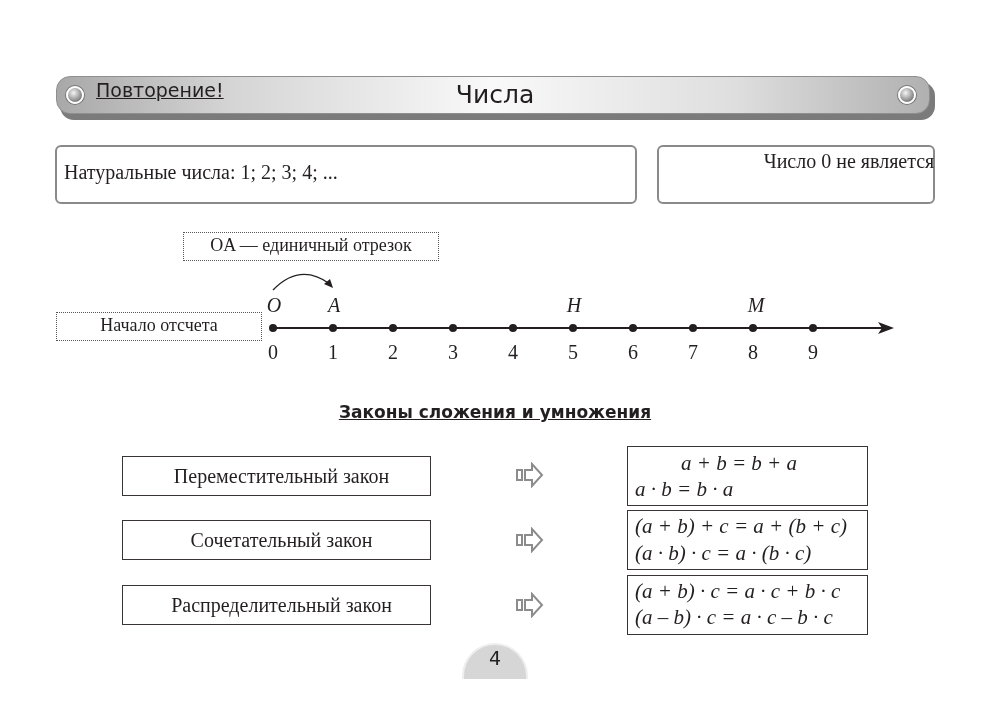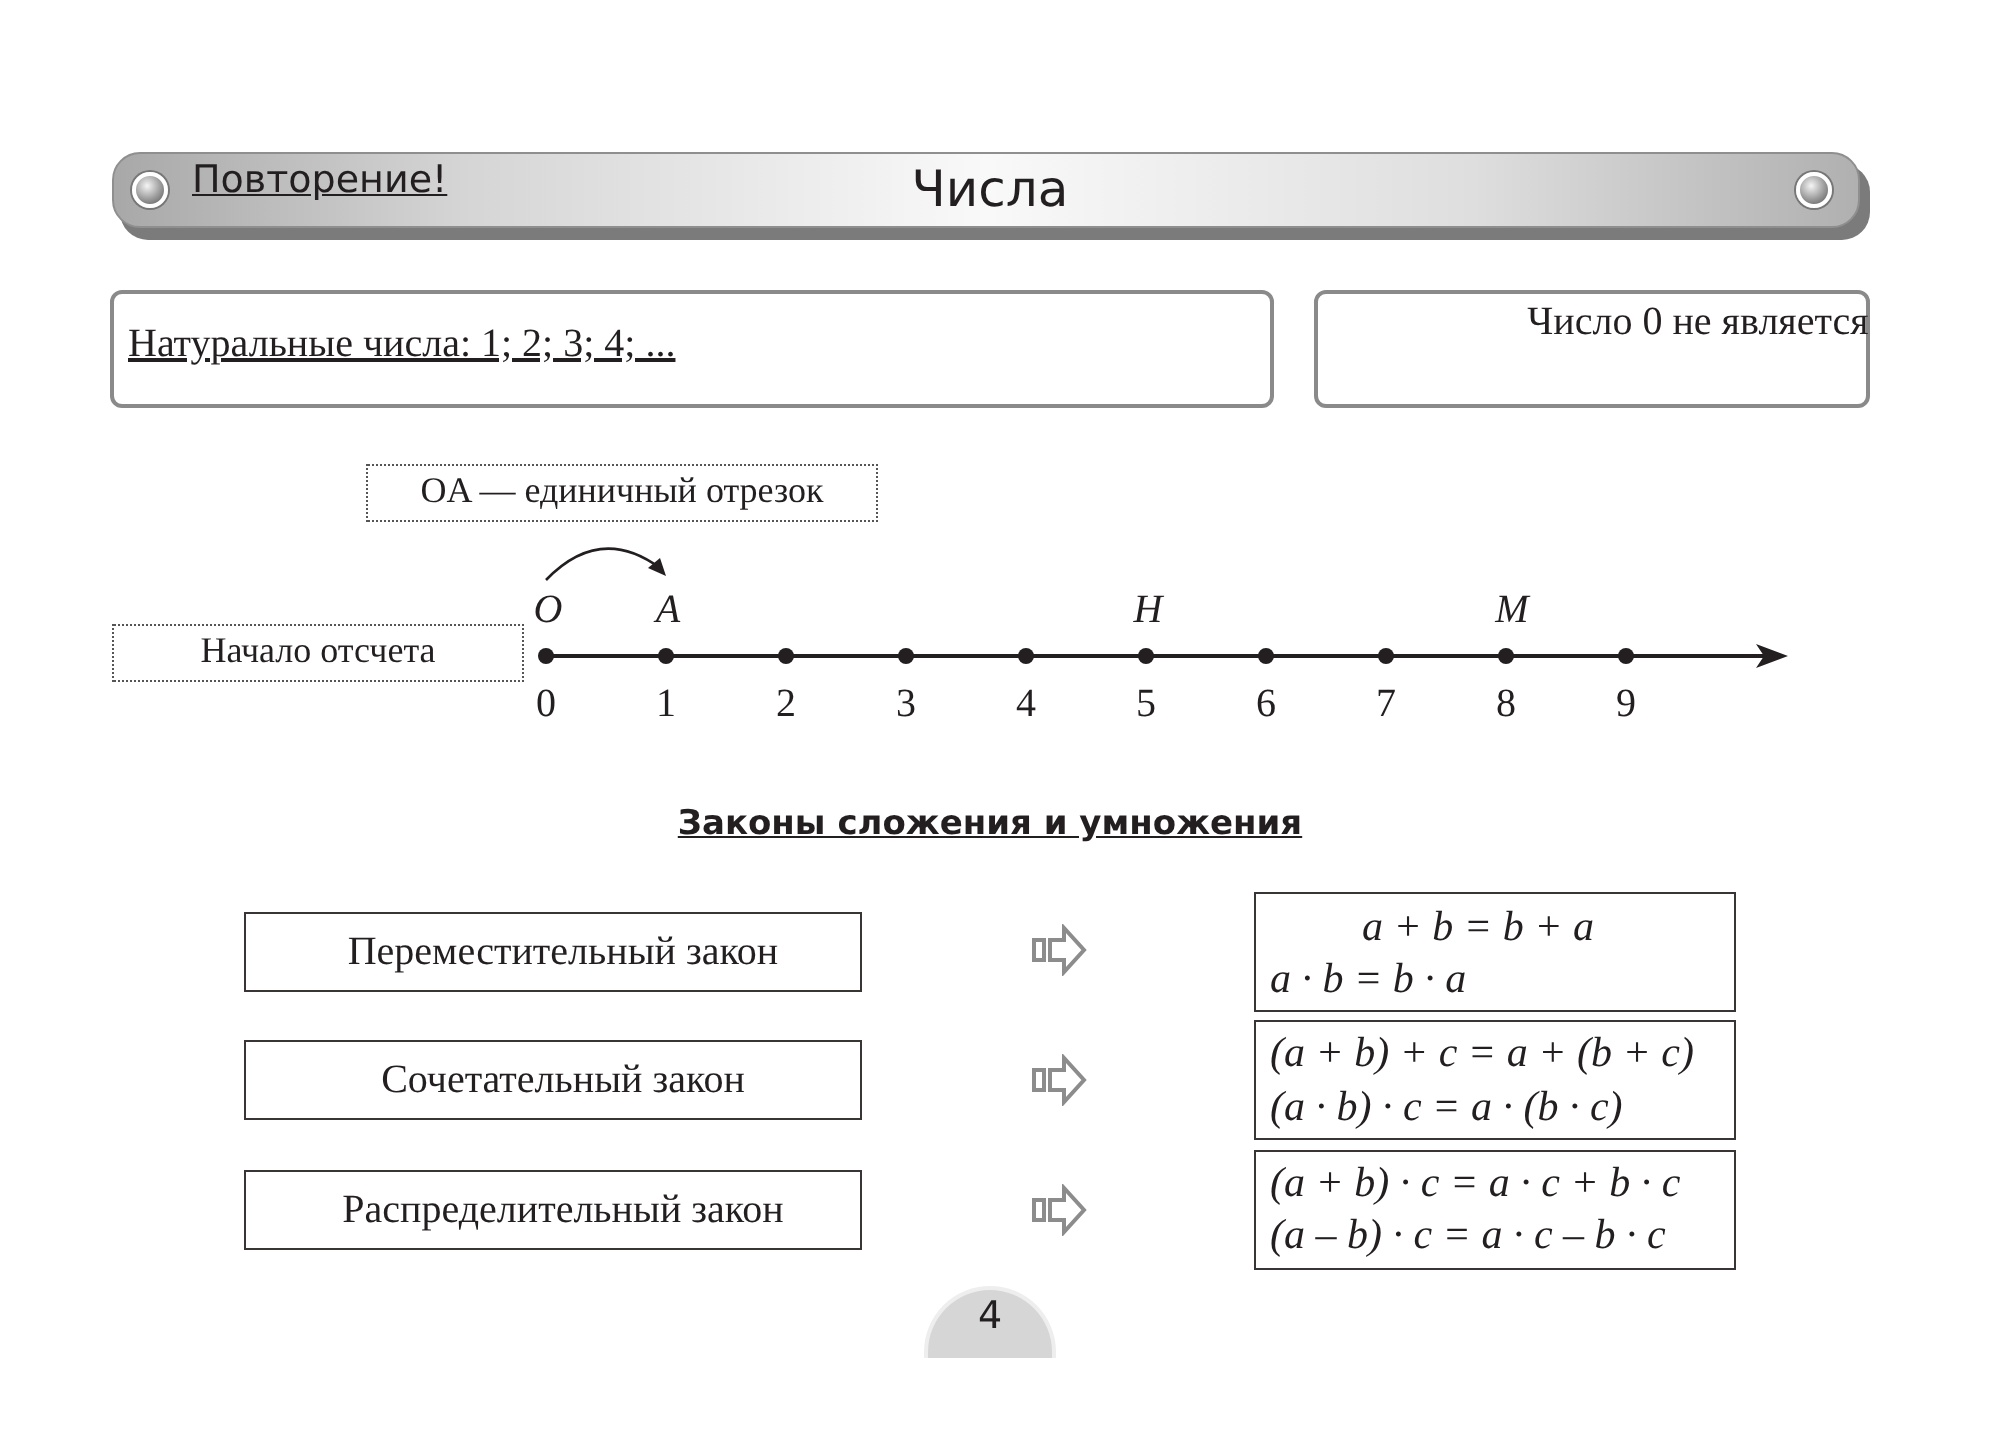--- a/index.html
+++ b/index.html
@@ -14,21 +14,21 @@
       border: 1px solid #8f8f8f; box-sizing: border-box; }
     .bullet { width: 18px; height: 18px; border-radius: 50%; border: 2px solid #ffffff; box-sizing: border-box;
       background: radial-gradient(circle at 40% 35%, #f5f5f5 0%, #9a9a9a 55%, #555 100%);
       box-shadow: 0 0 0 1px #777; }
     .banner-link { left: 96px; top: 79px; font-family: "DejaVu Sans", sans-serif; font-size: 19px; text-decoration: underline; color: #231f20; }
     .banner-title { left: 0; width: 990px; top: 80px; text-align: center; font-family: "DejaVu Sans", sans-serif; font-size: 25px; color: #231f20; }
 
     
     .box-round { border: 2px solid #8a8a8a; border-radius: 6px; box-sizing: border-box; background: #fff; }
     .nat-box { left: 55px; top: 145px; width: 582px; height: 59px; }
-    .nat-text { left: 64px; top: 161px; font-size: 20px; text-decoration: underline; }
+    .nat-text { left: 64px; top: 161px; font-size: 20px; }
     .zero-box { left: 657px; top: 145px; width: 278px; height: 59px; }
     .zero-text { left: 657px; width: 312px; top: 149px; text-align: center; font-size: 20px; line-height: 25px; margin-left: 36px; }
 
     .dotted-box { border: 1px dotted #555; box-sizing: border-box; background: #fff; }
     .oa-box { left: 183px; top: 232px; width: 256px; height: 29px; }
     .oa-text { left: 183px; width: 256px; top: 235px; text-align: center; font-size: 18px; }
     .start-box { left: 56px; top: 312px; width: 206px; height: 29px; }
     .start-text { left: 56px; width: 206px; top: 315px; text-align: center; font-size: 18px; }
 
     

